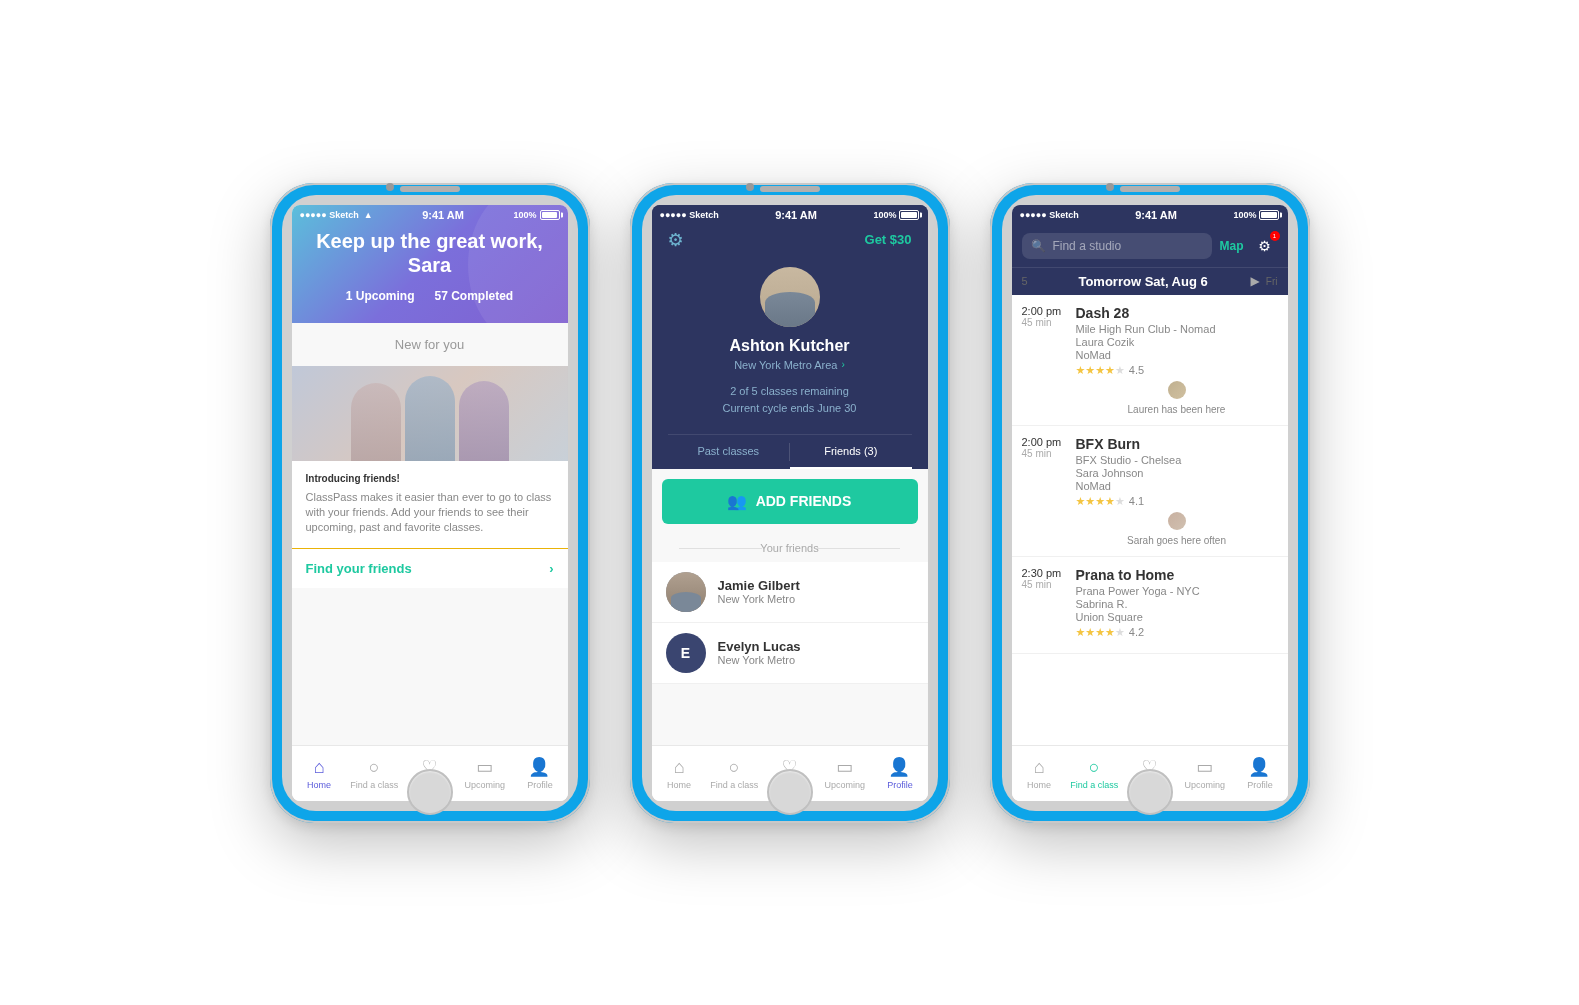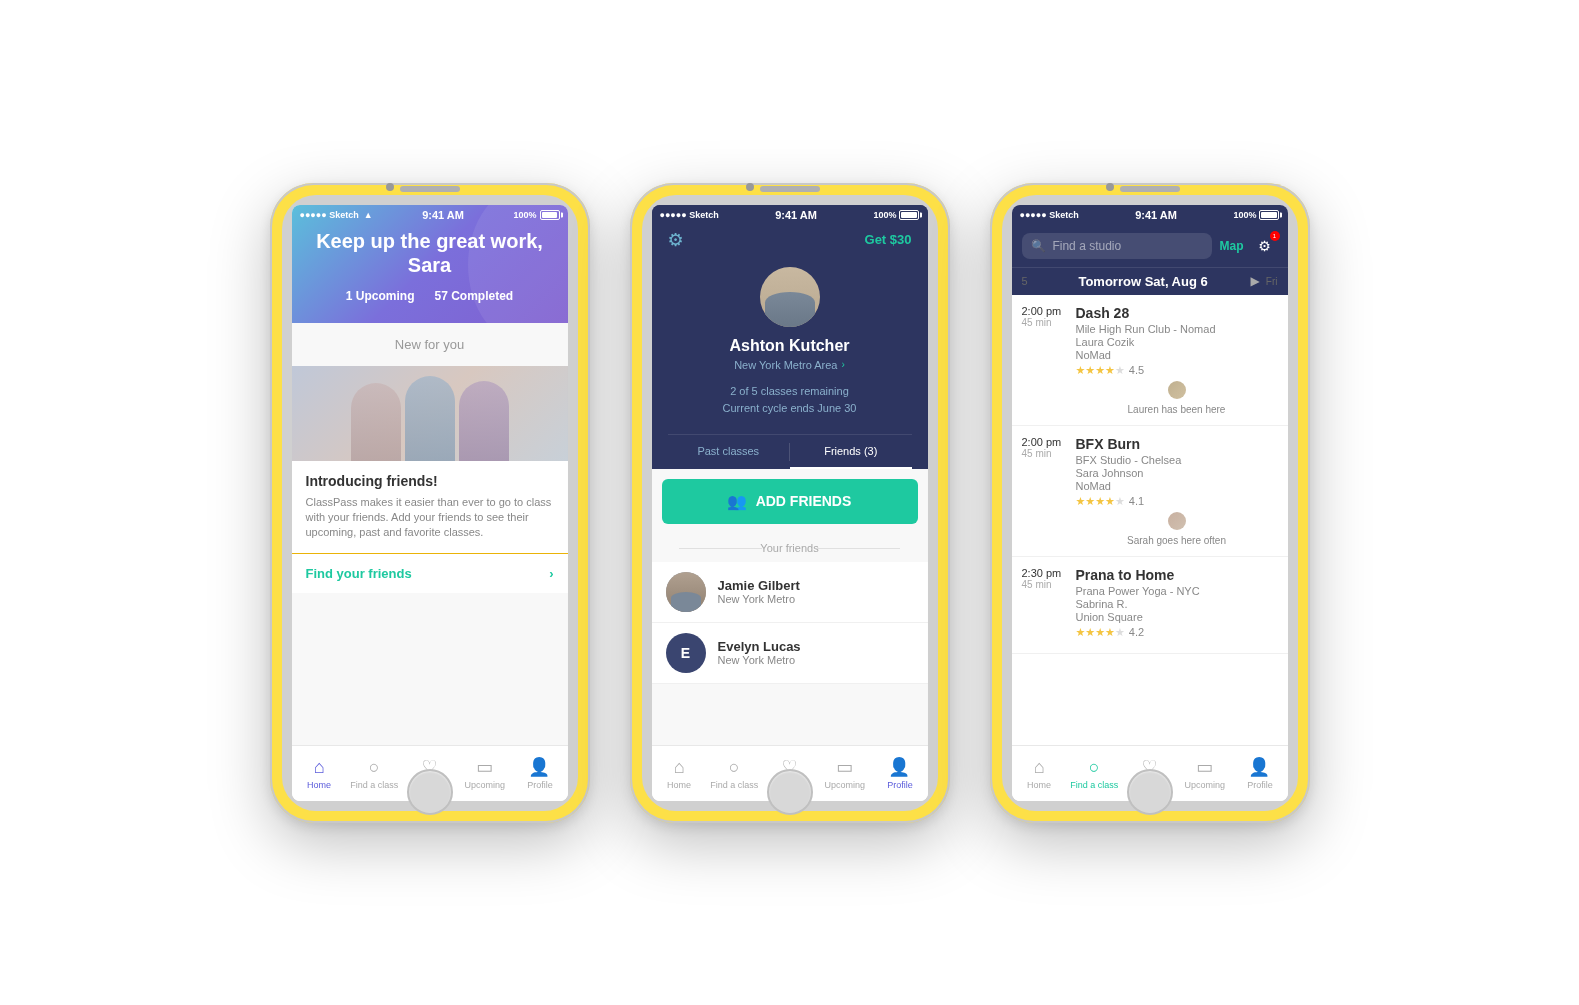--- a/index.html
+++ b/index.html
@@ -19,21 +19,21 @@
       background: white;
       width: 1579px;
       height: 1005px;
       justify-content: center;
     }
 
     
     .phone {
       width: 320px;
       height: 640px;
-      background: #fde047;
+      background: #0ea5e9;
       border-radius: 44px;
       padding: 12px;
       box-shadow:
         inset 0 0 0 2px #c8c8c8,
         0 20px 60px rgba(0,0,0,0.25),
         0 4px 12px rgba(0,0,0,0.1);
       position: relative;
       flex-shrink: 0;
     }
     .phone-inner {
@@ -197,21 +197,21 @@
       color: #999;
       font-weight: 500;
     }
 
     .promo-card {
       background: white;
       margin: 0;
       padding: 12px 14px;
     }
     .promo-title {
-      font-size: 14px;
+      font-size: 10px;
       font-weight: 700;
       color: #333;
       margin-bottom: 6px;
     }
     .promo-text {
       font-size: 11px;
       color: #888;
       line-height: 1.4;
     }
     .find-friends-link {

